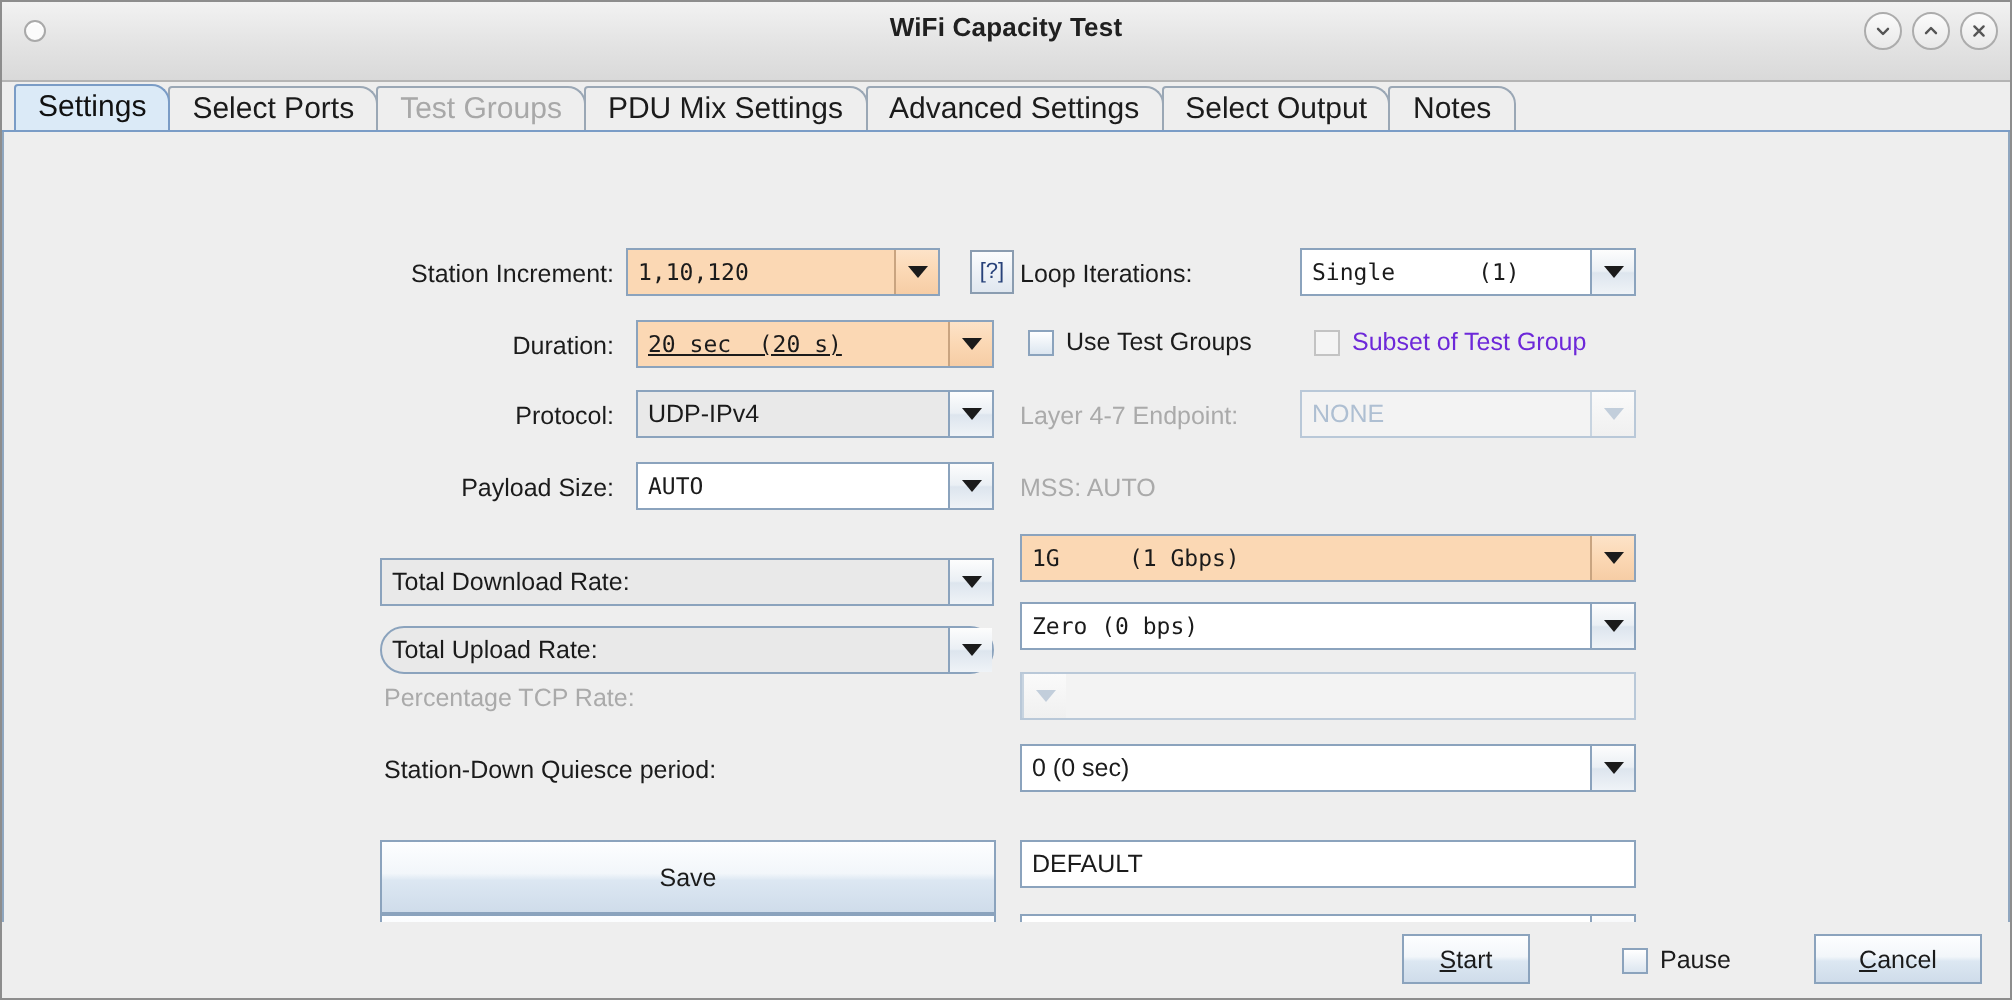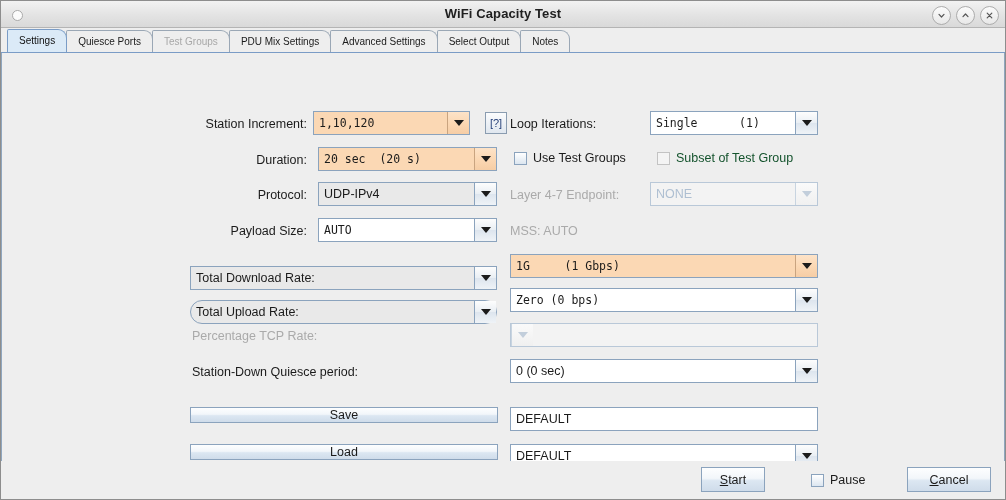--- a/index.html
+++ b/index.html
@@ -20,21 +20,21 @@
     height: 500px;
     box-sizing: border-box;
     background: #eeeeee;
     border: 1px solid #8d8d8d;
     overflow: hidden;
   }
 
   
   .titlebar {
     position: relative;
-    height: 27px;
+    height: 40px;
     box-sizing: border-box;
     background: linear-gradient(to bottom, #f2f2f2 0%, #e3e3e3 55%, #d9d9d9 100%);
     border-bottom: 1px solid #b4b4b4;
   }
   .titlebar-title {
     position: absolute;
     left: 0; right: 0; top: 0;
     line-height: 26px;
     text-align: center;
     font-size: 13px;
@@ -78,21 +78,21 @@
     box-sizing: border-box;
     display: flex;
     align-items: flex-end;
     border-bottom: 1px solid #7a9cc6;
   }
   .tab {
     position: relative;
     height: 22px;
     line-height: 21px;
     padding: 0 11px;
-    font-size: 10px;
+    font-size: 15px;
     color: #1b1b1b;
     background: #eeeeee;
     border: 1px solid #9aa7b5;
     border-bottom: none;
     border-top-left-radius: 2px;
     border-top-right-radius: 9px;
     margin-right: -1px;
     cursor: pointer;
     white-space: nowrap;
     box-sizing: border-box;
@@ -226,27 +226,27 @@
     box-sizing: border-box;
     border: 1px solid #8ba3bd;
     background: linear-gradient(to bottom, #ffffff 0%, #dce6f0 100%);
     flex: 0 0 13px;
   }
   .cb.disabled {
     border-color: #c3c3c3;
     background: #f4f4f4;
   }
   .cb-lbl { font-size: 12.5px; color: #1b1b1b; }
-  .cb-lbl.dim { color: #14532d; text-align: center; }
+  .cb-lbl.dim { color: #6d28d9; text-align: center; }
 
   
   .pbtn {
     position: absolute;
     box-sizing: border-box;
-    height: 16px;
+    height: 37px;
     border: 1px solid #8ba3bd;
     background: linear-gradient(to bottom, #fdfeff 0%, #f2f6fa 45%, #dce7f2 55%, #cfdcea 100%);
     display: flex;
     align-items: center;
     justify-content: center;
     font-size: 12.5px;
     color: #1b1b1b;
     cursor: pointer;
     text-align: right;
   }
@@ -310,21 +310,21 @@
       <div class="tbtn">
         <svg width="9" height="9" viewBox="0 0 9 9">
           <path d="M2.2 2.2 L6.8 6.8 M6.8 2.2 L2.2 6.8" fill="none" stroke="#555" stroke-width="1.2" stroke-linecap="round"></path>
         </svg>
       </div>
     </div>
   </div>
 
   <div class="tabstrip">
     <div class="tab active">Settings</div>
-    <div class="tab">Quiesce Ports</div>
+    <div class="tab">Select Ports</div>
     <div class="tab disabled">Test Groups</div>
     <div class="tab">PDU Mix Settings</div>
     <div class="tab">Advanced Settings</div>
     <div class="tab">Select Output</div>
     <div class="tab">Notes</div>
   </div>
 
   <div class="panel">
 
     <div class="lbl right abs" style="left:165px; top:64px; width:140px;">Station Increment:</div>
@@ -338,21 +338,21 @@
 
     <div class="lbl abs" style="left:508px; top:64px;">Loop Iterations:</div>
     <div class="field" style="left:648px; top:58px; width:168px;">
       <div class="val">Single      (1)</div>
       <div class="arrow">
           <i></i>
         </div>
     </div>
 
     <div class="lbl right abs" style="left:165px; top:100px; width:140px;">Duration:</div>
-    <div class="field peach" style="left:316px; top:94px; width:179px;">
+    <div class="field peach" style="left:316px; top:94px; width:179px;text-decoration:underline;">
       <div class="val">20 sec  (20 s)</div>
       <div class="arrow peach">
           <i></i>
         </div>
     </div>
 
     <div class="cb-wrap" style="left:512px; top:98px;">
       <span class="cb"></span>
       <span class="cb-lbl">Use Test Groups</span>
     </div>

